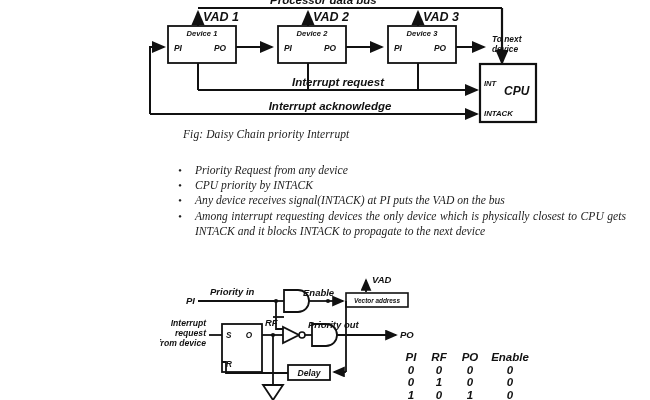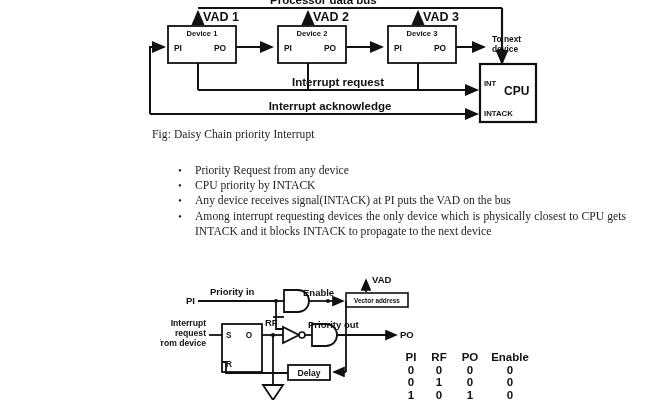--- a/index.html
+++ b/index.html
@@ -13,35 +13,36 @@
     position: relative;
     overflow: hidden;
     font-family: "Liberation Serif", serif;
     color: #1a1a1a;
   }
   .page {
     position: absolute;
     inset: 0;
     width: 650px;
     height: 400px;
+    font-style: italic;
   }
 
   
   #daisy-figure {
     position: absolute;
     left: 140px;
     top: -6px;
     width: 420px;
     height: 136px;
   }
   #daisy-figure svg { display: block; }
 
   .fig-caption {
     position: absolute;
-    left: 152px;
+    left: 183px;
     top: 128px;
     font-family: "Liberation Serif", serif;
     font-size: 11.5px;
     letter-spacing: 0.1px;
     color: #222;
     white-space: nowrap;
   }
 
   
   #bullet-list {

